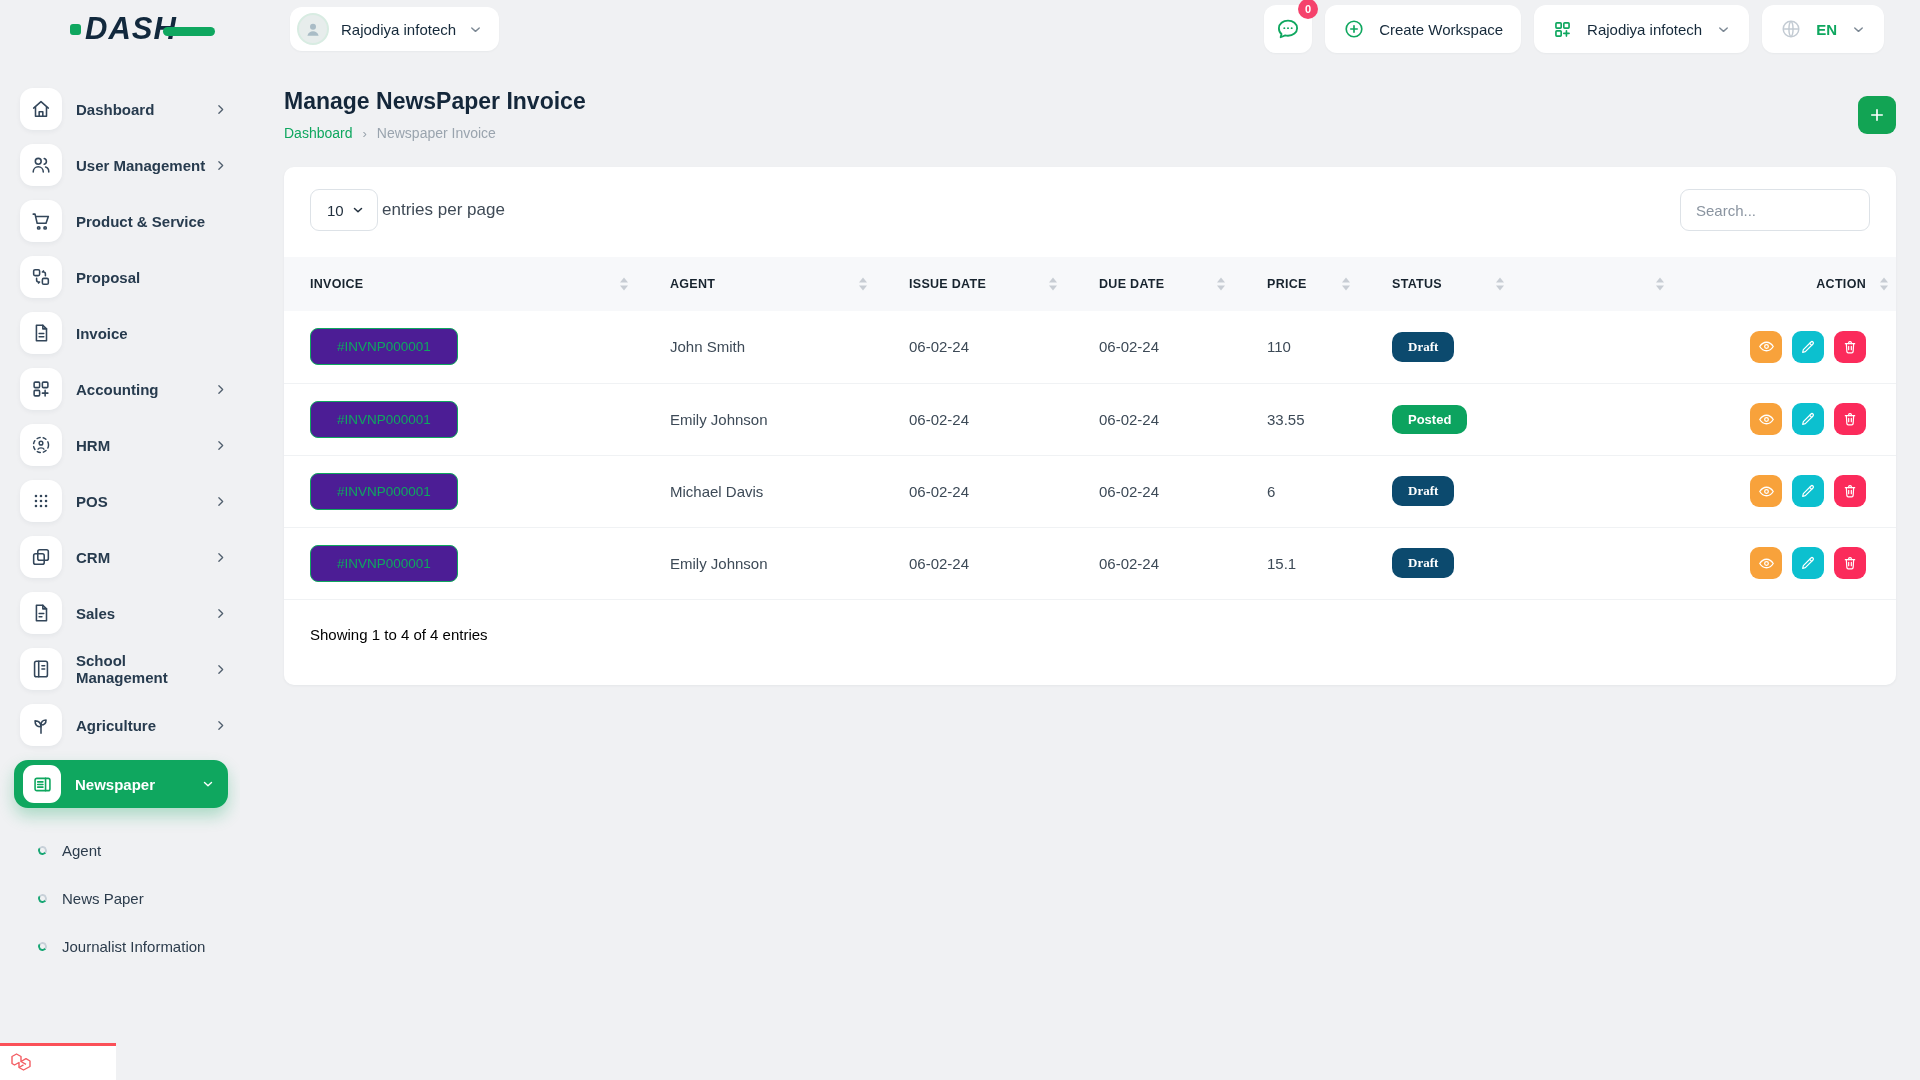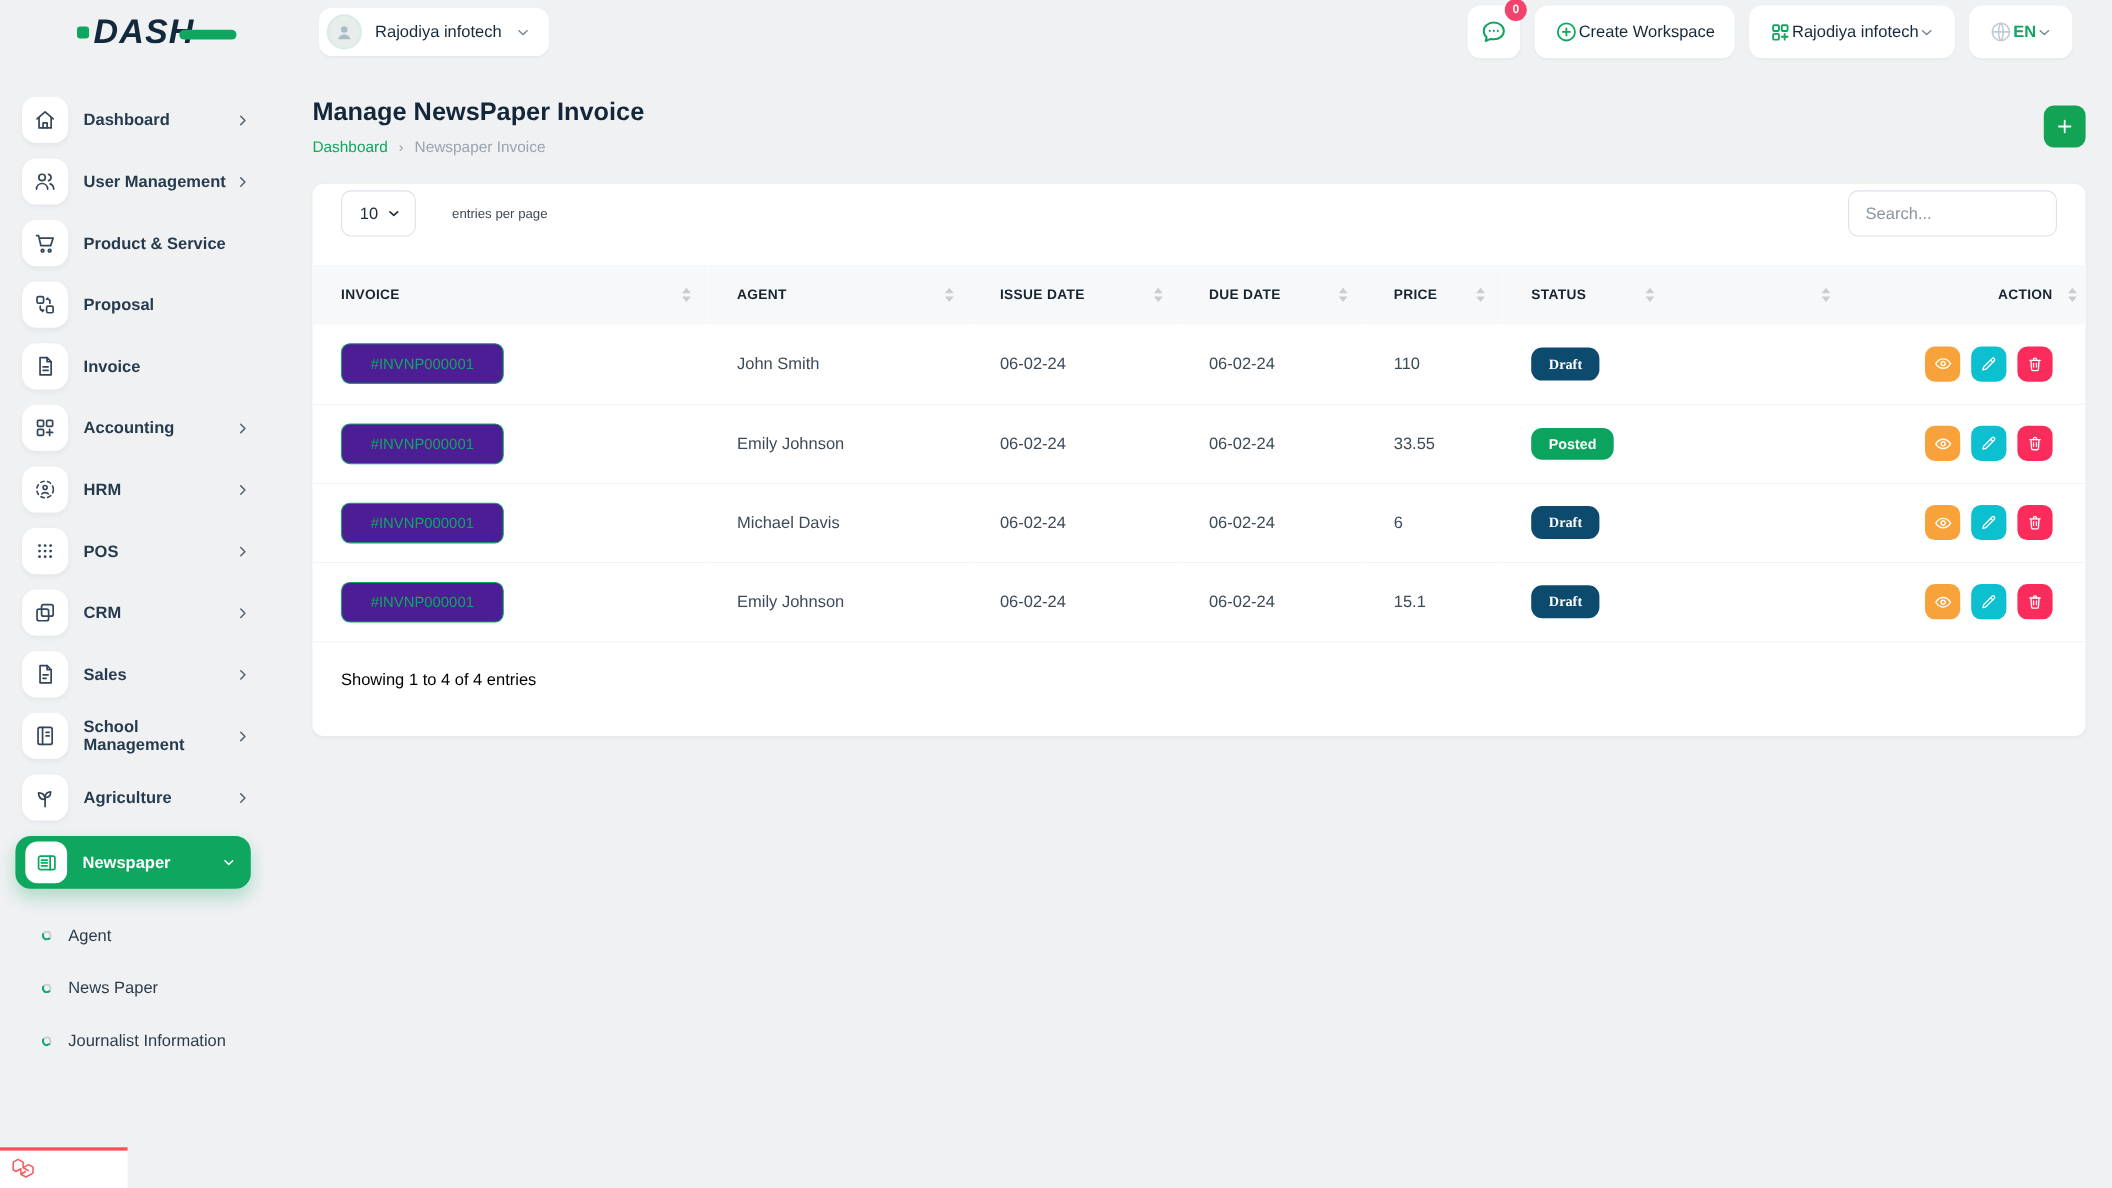--- a/index.html
+++ b/index.html
@@ -12,21 +12,21 @@
   .logo { width:170px; display:flex; align-items:center; position:relative; }
   .logo .dot { width:11px; height:11px; border-radius:3px; background:#0FA75F; margin-right:4px; }
   .logo .word { font-size:31px; font-weight:900; letter-spacing:1px; color:#12293d; font-style:italic; }
   .logo .bar { width:52px; height:9px; border-radius:5px; background:#0FA75F; margin-left:-14px; margin-top:4px; }
   .ws-pill { margin-left:50px; height:44px; background:#fff; border:none; border-radius:12px; display:flex; align-items:center; gap:12px; padding:0 16px 0 7px; cursor:pointer; box-shadow:0 1px 2px rgba(20,40,60,.04); font-family:inherit; }
   .avatar { width:32px; height:32px; border-radius:50%; background:#e7edec; border:2px solid #d8ece2; display:flex; align-items:center; justify-content:center; }
   .ws-pill .ws-label, .pillbtn .pb-label { font-size:15px; color:#15293a; }
   .right-group { margin-left:auto; display:flex; align-items:center; gap:13px; }
   .iconbtn { width:48px; height:48px; background:#fff; border:none; border-radius:12px; display:flex; align-items:center; justify-content:center; position:relative; cursor:pointer; box-shadow:0 1px 2px rgba(20,40,60,.04); }
   .chat-badge { position:absolute; top:-6px; right:-6px; min-width:20px; height:20px; padding:0 5px; border-radius:10px; background:#F5426C; color:#fff; font-size:11px; font-weight:700; display:flex; align-items:center; justify-content:center; }
-  .pillbtn { height:48px; background:#fff; border:none; border-radius:12px; display:flex; align-items:center; gap:0; padding:0 18px; cursor:pointer; font-family:inherit; box-shadow:0 1px 2px rgba(20,40,60,.04); }
+  .pillbtn { height:48px; background:#fff; border:none; border-radius:12px; display:flex; align-items:center; gap:14px; padding:0 18px; cursor:pointer; font-family:inherit; box-shadow:0 1px 2px rgba(20,40,60,.04); }
   .pillbtn .pb-label { font-weight:500; }
   .lang-label { font-size:15px; font-weight:700; color:#0FA75F; }
 
   
   .sidebar { position:absolute; top:58px; left:0; width:240px; bottom:0; padding:30px 12px 0 20px; overflow:hidden; }
   .side-item { display:flex; align-items:center; height:42px; margin-bottom:14px; cursor:pointer; }
   .icon-box { width:42px; height:42px; flex:0 0 42px; background:#fff; border-radius:13px; display:flex; align-items:center; justify-content:center; box-shadow:0 2px 5px rgba(20,40,60,.05); }
   .side-item .s-label { margin-left:14px; flex:1; font-size:15px; font-weight:600; color:#273b4e; }
   .side-item .chev { width:16px; display:flex; justify-content:center; }
   .side-item.active { background:#0FA75F; height:48px; border-radius:14px; margin:2px 0 12px -6px; padding:0 12px 0 9px; box-shadow:0 8px 16px rgba(15,167,95,.30); }
@@ -42,23 +42,23 @@
   .title-row { display:flex; align-items:flex-start; }
   h1.page-title { font-size:23px; font-weight:700; color:#14273a; }
   .breadcrumb { margin-top:10px; display:flex; align-items:center; gap:10px; font-size:14px; }
   .breadcrumb .bc-home { color:#0FA75F; text-decoration:none; cursor:pointer; }
   .breadcrumb .bc-sep { color:#9aa4ae; font-size:13px; }
   .breadcrumb .bc-cur { color:#9aa4ae; }
   .add-btn { margin-left:auto; width:38px; height:38px; border:none; border-radius:9px; background:#12A454; color:#fff; cursor:pointer; display:flex; align-items:center; justify-content:center; margin-top:8px; }
 
   
   .card { margin-top:26px; background:#fff; border-radius:10px; box-shadow:0 1px 3px rgba(20,40,60,.05); padding-bottom:42px; }
-  .card-controls { display:flex; align-items:center; padding:6px 26px 26px 26px; }
+  .card-controls { display:flex; align-items:center; padding:22px 26px 26px 26px; }
   .entries-select { width:68px; height:42px; background:#fff; border:1px solid #dde2e7; border-radius:9px; display:flex; align-items:center; justify-content:space-between; padding:0 12px 0 16px; font-size:15px; color:#22303e; cursor:pointer; font-family:inherit; }
-  .entries-label { margin-left:33px; font-size:12px; color:#3f4a56; }
+  .entries-label { margin-left:4px; font-size:17px; color:#3f4a56; }
   .search-input { margin-left:auto; width:190px; height:42px; border:1px solid #dde2e7; border-radius:9px; padding:0 15px; font-size:15px; color:#22303e; font-family:inherit; outline:none; background:#fff; }
   .search-input::placeholder { color:#8a94a0; }
 
   table.data { width:100%; border-collapse:collapse; table-layout:fixed; }
   thead th { background:#f7f8fa; height:54px; font-size:12.5px; font-weight:700; letter-spacing:.3px; color:#18242f; text-align:left; padding-left:26px; position:relative; }
   th.c-action, td.c-action { text-align:right; padding-right:30px; }
   .sort { position:absolute; right:16px; top:50%; transform:translateY(-50%); display:flex; flex-direction:column; gap:3px; cursor:pointer; }
   .sort .up { width:0; height:0; border-left:4px solid transparent; border-right:4px solid transparent; border-bottom:5px solid #c8cdd4; }
   .sort .dn { width:0; height:0; border-left:4px solid transparent; border-right:4px solid transparent; border-top:5px solid #c8cdd4; }
   th.c-action .sort { right:8px; }

